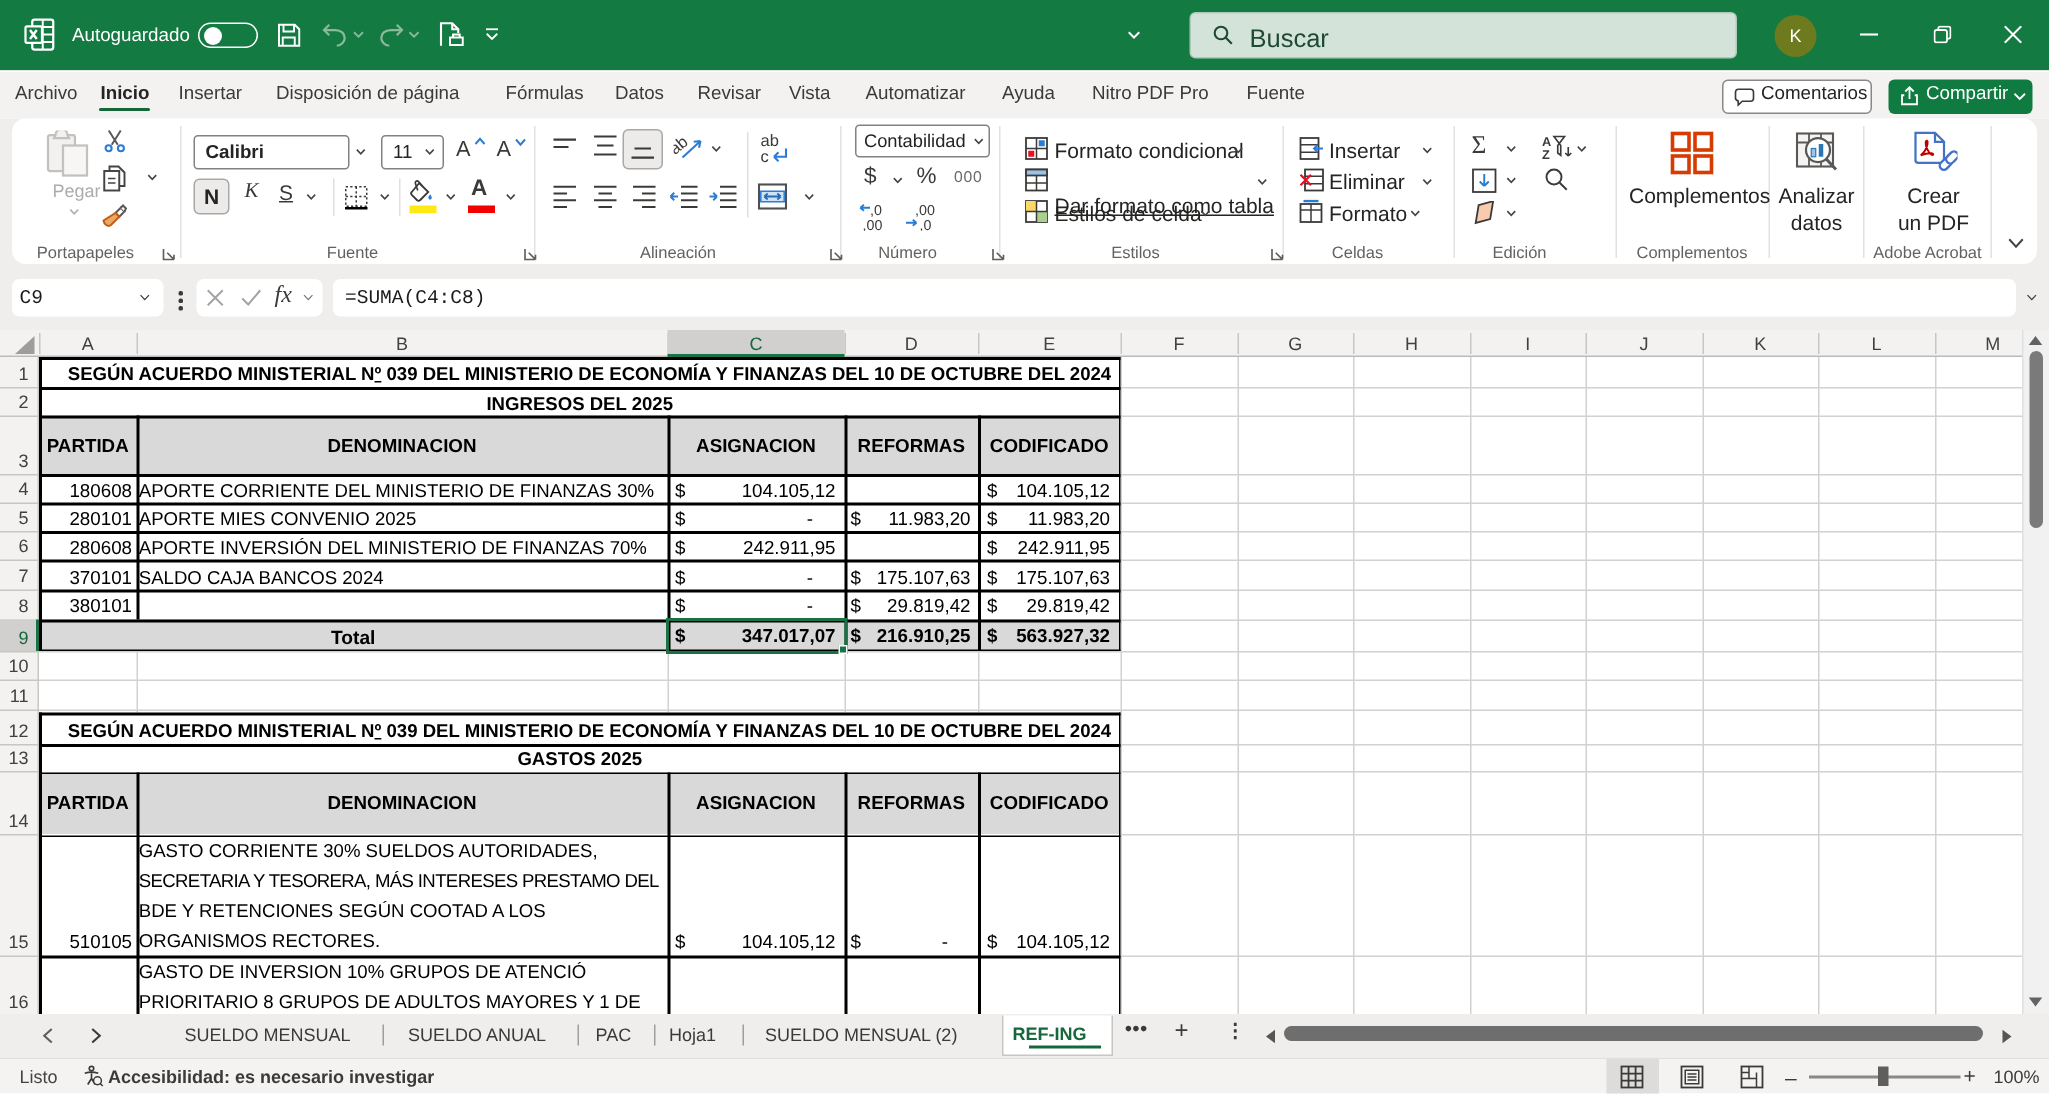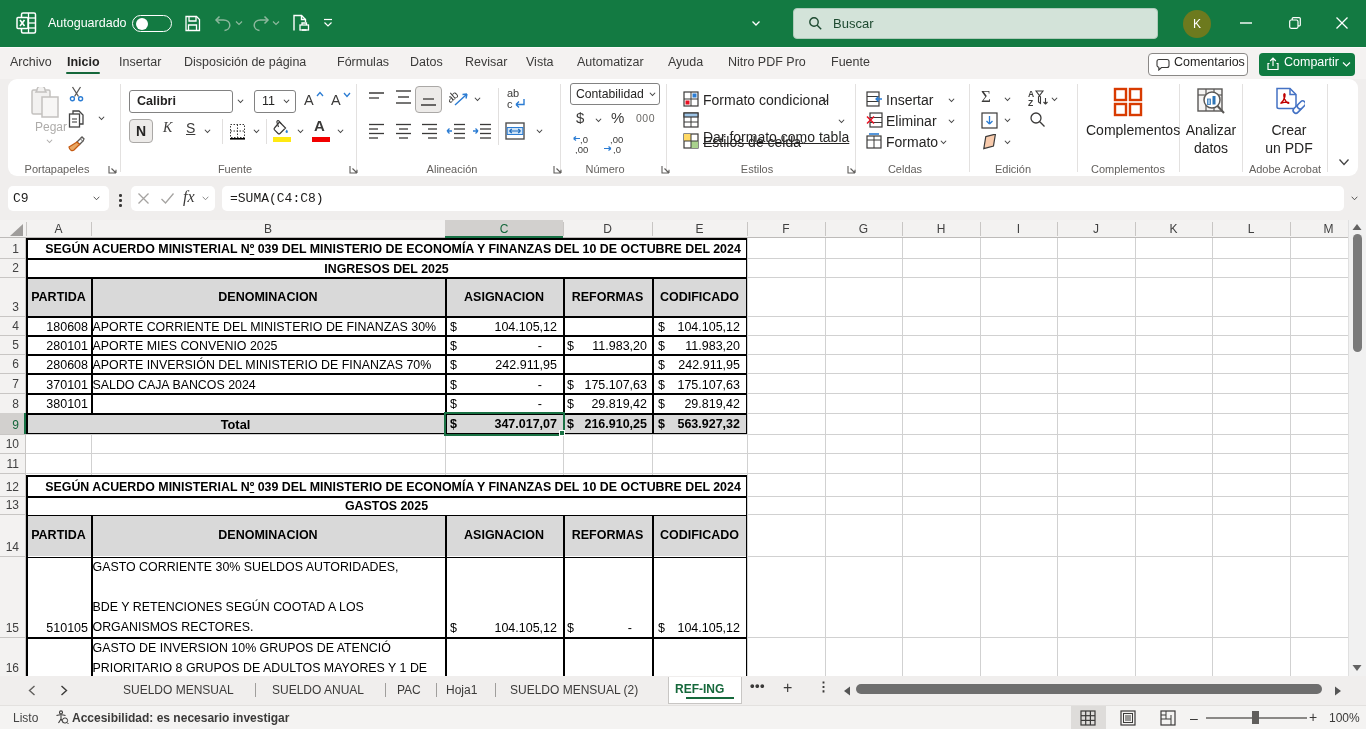--- a/index.html
+++ b/index.html
@@ -85,21 +85,21 @@
   </svg>
   <svg class="ic" style="left:751px;top:20px" width="10" height="7" viewBox="0 0 10 7">
       <path d="M1.5 1.5 L5 5 L8.5 1.5" fill="none" stroke="#fff" stroke-width="1.3"></path>
     </svg>
 
   <div class="abs" style="left:793px;top:8px;width:365px;height:31px;background:#d3e3d9;border:1px solid #aecbba;border-radius:4px;"></div>
   <svg class="ic" style="left:808px;top:16px" width="15" height="15" viewBox="0 0 15 15">
     <circle cx="6" cy="6" r="4.2" fill="none" stroke="#1d4a30" stroke-width="1.4"></circle>
     <line x1="9.2" y1="9.2" x2="13.2" y2="13.2" stroke="#1d4a30" stroke-width="1.4"></line>
   </svg>
-  <div class="abs" style="left:833px;top:16px;font-size:13px;color:#1d4a30;">Buscar</div>
+  <div class="abs" style="left:833px;top:16px;font-size:17px;color:#1d4a30;">Buscar</div>
 
   <div class="abs" style="left:1183px;top:10px;width:28px;height:28px;border-radius:50%;background:#6d7a1e;color:#fff;font-size:12px;text-align:center;line-height:28px;">K</div>
 
   <svg class="ic" style="left:1240px;top:22px" width="12" height="2" viewBox="0 0 12 2">
       <line x1="0" y1="1" x2="12" y2="1" stroke="#fff" stroke-width="1.4"></line>
     </svg>
   <svg class="ic" style="left:1289px;top:17px" width="12" height="12" viewBox="0 0 12 12">
     <rect x="0.7" y="3" width="8.3" height="8.3" rx="1.5" fill="none" stroke="#fff" stroke-width="1.2"></rect>
     <path d="M3.2 3 V1.8 A1.1 1.1 0 0 1 4.3 0.7 H10.2 A1.1 1.1 0 0 1 11.3 1.8 V7.7 A1.1 1.1 0 0 1 10.2 8.8 H9" fill="none" stroke="#fff" stroke-width="1.2"></path>
   </svg>
@@ -678,20 +678,21 @@
   <div class="cell bold" style="left:658px;top:197px;font-size:12.5px;">$</div>
   <div class="cell bold" style="left:630px;top:197px;width:110px;text-align:right;font-size:12.5px;">563.927,32</div>
   <div class="cell bold" style="left:32.5px;top:260px;width:721.0px;text-align:center;font-size:12.4px;">SEGÚN ACUERDO MINISTERIAL N<span style="text-decoration:underline;">º</span> 039 DEL MINISTERIO DE ECONOMÍA Y FINANZAS DEL 10 DE OCTUBRE DEL 2024</div>
   <div class="cell bold" style="left:26px;top:279px;width:721px;text-align:center;font-size:12.4px;">GASTOS 2025</div>
   <div class="cell bold" style="left:26px;top:308px;width:65px;text-align:center;font-size:12.5px;">PARTIDA</div>
   <div class="cell bold" style="left:91px;top:308px;width:354px;text-align:center;font-size:12.5px;">DENOMINACION</div>
   <div class="cell bold" style="left:445px;top:308px;width:118px;text-align:center;font-size:12.5px;">ASIGNACION</div>
   <div class="cell bold" style="left:563px;top:308px;width:89px;text-align:center;font-size:12.5px;">REFORMAS</div>
   <div class="cell bold" style="left:652px;top:308px;width:95px;text-align:center;font-size:12.5px;">CODIFICADO</div>
   <div class="cell" style="left:92.5px;top:340px;font-size:12.4px;">GASTO CORRIENTE 30% SUELDOS AUTORIDADES,</div>
+  <div class="cell" style="left:92.5px;top:360px;font-size:12.4px;letter-spacing:-0.42px;">SECRETARIA Y TESORERA, MÁS INTERESES PRESTAMO DEL</div>
   <div class="cell" style="left:92.5px;top:380px;font-size:12.4px;">BDE Y RETENCIONES SEGÚN COOTAD A LOS</div>
   <div class="cell" style="left:92.5px;top:400px;font-size:12.4px;">ORGANISMOS RECTORES.</div>
   <div class="cell " style="left:-22px;top:401px;width:110px;text-align:right;font-size:12.5px;">510105</div>
   <div class="cell " style="left:450px;top:401px;font-size:12.5px;">$</div>
   <div class="cell " style="left:447px;top:401px;width:110px;text-align:right;font-size:12.5px;">104.105,12</div>
   <div class="cell " style="left:567px;top:401px;font-size:12.5px;">$</div>
   <div class="cell " style="left:522px;top:401px;width:110px;text-align:right;font-size:12.5px;">-</div>
   <div class="cell " style="left:658px;top:401px;font-size:12.5px;">$</div>
   <div class="cell " style="left:630px;top:401px;width:110px;text-align:right;font-size:12.5px;">104.105,12</div>
   <div class="cell" style="left:92.5px;top:421px;font-size:12.4px;">GASTO DE INVERSION 10% GRUPOS DE ATENCIÓ</div>

